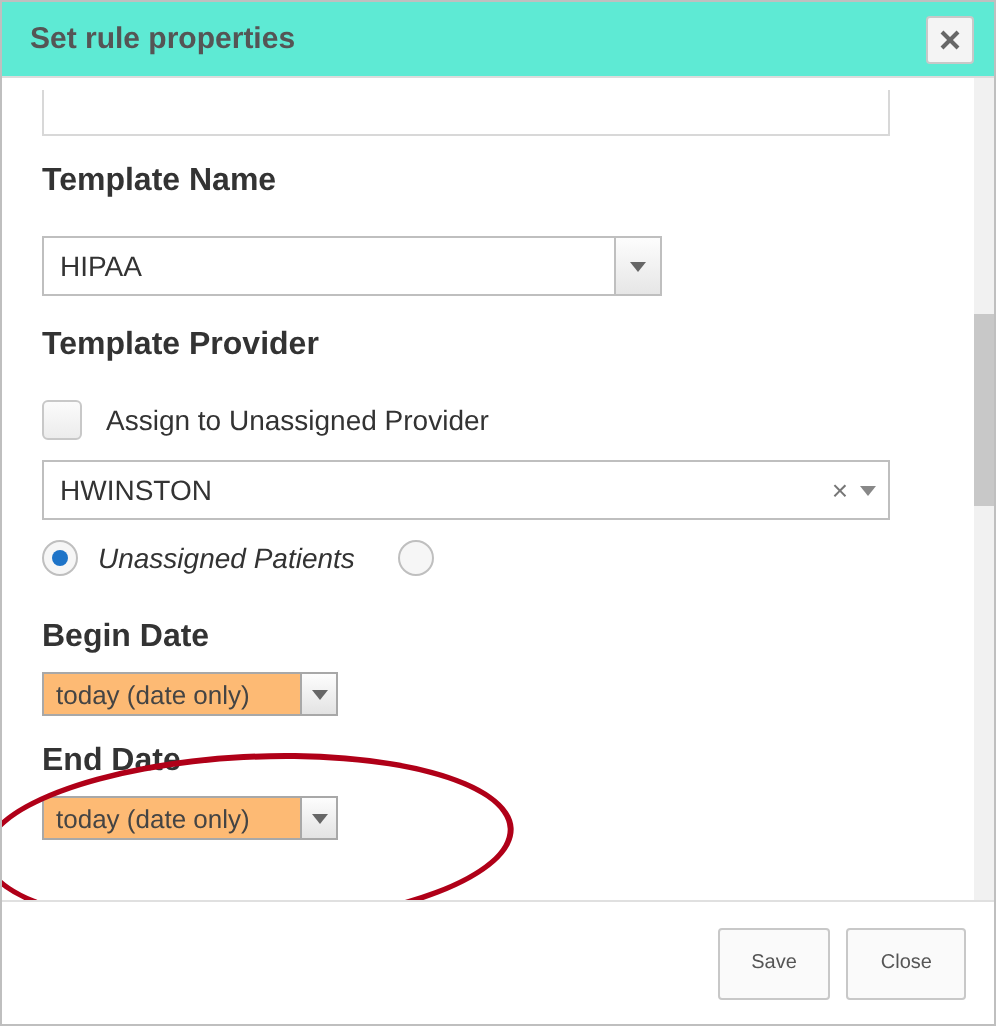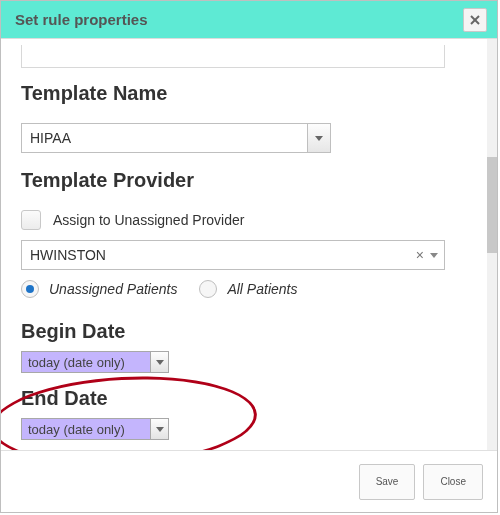--- a/index.html
+++ b/index.html
@@ -75,21 +75,21 @@
   }
   .ghost-field {
     height: 22px;
     border: 1px solid #d8d8d8;
     border-top: none;
     margin: 0 30px 14px 0;
   }
   .section-label {
     font-weight: bold;
     margin: 6px 0 18px 0;
-    font-size: 20px;
+    font-size: 16px;
   }
   .section-label.tight { margin-bottom: 8px; }
   .template-select {
     display: flex;
     align-items: stretch;
     width: 310px;
     height: 30px;
     border: 1px solid #bfbfbf;
     margin-bottom: 16px;
     box-sizing: border-box;
@@ -179,21 +179,21 @@
     border-radius: 50%;
   }
   .radio-inner.on { background: #1e74c8; }
   .date-select {
     display: flex;
     align-items: stretch;
     width: 148px;
     height: 22px;
     border: 1px solid #a8a8a8;
     box-sizing: border-box;
-    background: #c4b5fd;
+    background: #fdba74;
     margin-bottom: 14px;
   }
   .date-select .ds-text {
     flex: 1;
     padding: 0 6px;
     display: flex;
     align-items: center;
     color: #444;
     font-size: 13px;
   }
@@ -288,21 +288,20 @@
         <div class="radio-item">
           <div class="radio-outer">
             <div class="radio-inner on"></div>
           </div>
           <span>Unassigned Patients</span>
         </div>
         <div class="radio-item">
           <div class="radio-outer">
             <div class="radio-inner"></div>
           </div>
-          <span>All Patients</span>
         </div>
       </div>
 
       <div class="section-label tight">Begin Date</div>
       <div class="date-select">
         <div class="ds-text">today (date only)</div>
         <div class="ds-btn">
           <div class="tri-down"></div>
         </div>
       </div>

